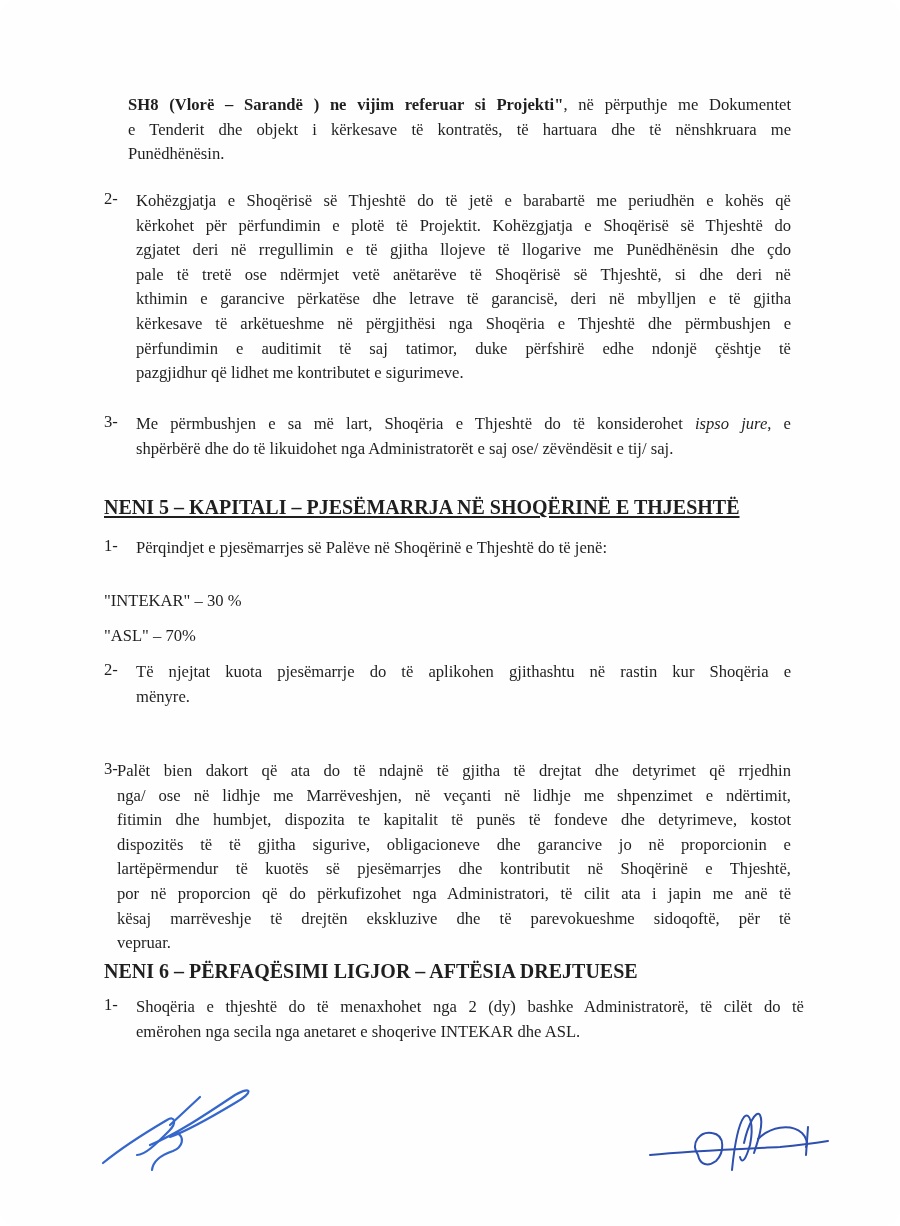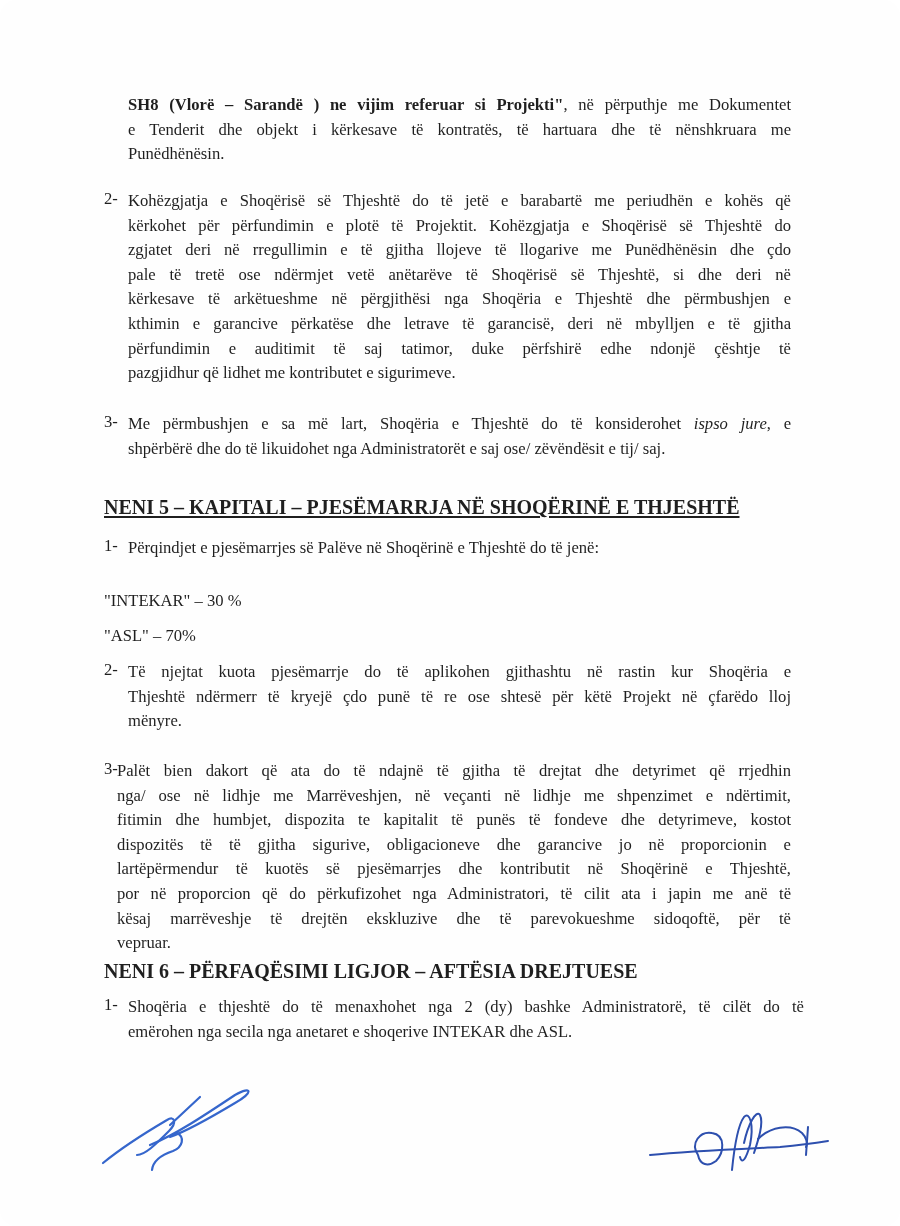--- a/index.html
+++ b/index.html
@@ -14,21 +14,21 @@
   }
   .p {
     position: absolute;
     line-height: 24.6px;
     text-align: justify;
   }
   .bold { font-weight: bold; }
   .italic { font-style: italic; }
   .num { position: absolute; left: 0; top: 0; }
   .item { position: absolute; left: 104px; width: 687px; }
-  .item .body { margin-left: 24px; text-align: justify; line-height: 24.6px; }
+  .item .body { margin-left: 32px; text-align: justify; line-height: 24.6px; }
   .heading {
     position: absolute; left: 104px; font-weight: bold; font-size: 20px;
   }
   .u { text-decoration: underline; text-underline-offset: 2px; }
   .share { position: absolute; left: 104px; }
   .sig { position: absolute; }
   .line { display: block; white-space: nowrap; }
   .justify-line { display: block; text-align: justify; text-align-last: justify; white-space: normal; }
 </style>
 </head>
@@ -42,22 +42,22 @@
     <span class="line">Punëdhënësin.</span>
   </div>
 
   <div class="item" style="top:189px;">
     <span class="num">2-</span>
     <div class="body">
       <span class="justify-line">Kohëzgjatja e Shoqërisë së Thjeshtë do të jetë e barabartë me periudhën e kohës që</span>
       <span class="justify-line">kërkohet për përfundimin e plotë të Projektit. Kohëzgjatja e Shoqërisë së Thjeshtë do</span>
       <span class="justify-line">zgjatet deri në rregullimin e të gjitha llojeve të llogarive me Punëdhënësin dhe çdo</span>
       <span class="justify-line">pale të tretë ose ndërmjet vetë anëtarëve të Shoqërisë së Thjeshtë, si dhe deri në</span>
+      <span class="justify-line">kthimin e garancive përkatëse dhe letrave të garancisë, deri në mbylljen e të gjitha</span>
       <span class="justify-line">kërkesave të arkëtueshme në përgjithësi nga Shoqëria e Thjeshtë dhe përmbushjen e</span>
-      <span class="justify-line">kthimin e garancive përkatëse dhe letrave të garancisë, deri në mbylljen e të gjitha</span>
       <span class="justify-line">përfundimin e auditimit të saj tatimor, duke përfshirë edhe ndonjë çështje të</span>
       <span class="line">pazgjidhur që lidhet me kontributet e sigurimeve.</span>
     </div>
   </div>
 
   <div class="item" style="top:412px;">
     <span class="num">3-</span>
     <div class="body">
       <span class="justify-line"><span>Me përmbushjen e sa më lart, Shoqëria e Thjeshtë do të konsiderohet </span><span class="italic">ispso jure</span><span>, e</span></span>
       <span class="line">shpërbërë dhe do të likuidohet nga Administratorët e saj ose/ zëvëndësit e tij/ saj.</span>
@@ -77,21 +77,20 @@
     <span>"INTEKAR"</span><span> – </span><span>30 %</span>
   </div>
   <div class="share" style="top:626px;">
     <span>"ASL"</span><span> – </span><span>70%</span>
   </div>
 
   <div class="item" style="top:660px;">
     <span class="num">2-</span>
     <div class="body">
       <span class="justify-line">Të njejtat kuota pjesëmarrje do të aplikohen gjithashtu në rastin kur Shoqëria e</span>
-      <span class="justify-line">Thjeshtë ndërmerr të kryejë çdo punë të re ose shtesë për këtë Projekt në çfarëdo lloj</span>
       <span class="line">mënyre.</span>
     </div>
   </div>
 
   <div class="item" style="top:759px;">
     <span class="num" style="left:0;">3-</span>
     <div class="body" style="margin-left:13px;">
       <span class="justify-line">Palët bien dakort që ata do të ndajnë të gjitha të drejtat dhe detyrimet që rrjedhin</span>
       <span class="justify-line">nga/ ose në lidhje me Marrëveshjen, në veçanti në lidhje me shpenzimet e ndërtimit,</span>
       <span class="justify-line">fitimin dhe humbjet, dispozita te kapitalit të punës të fondeve dhe detyrimeve, kostot</span>

